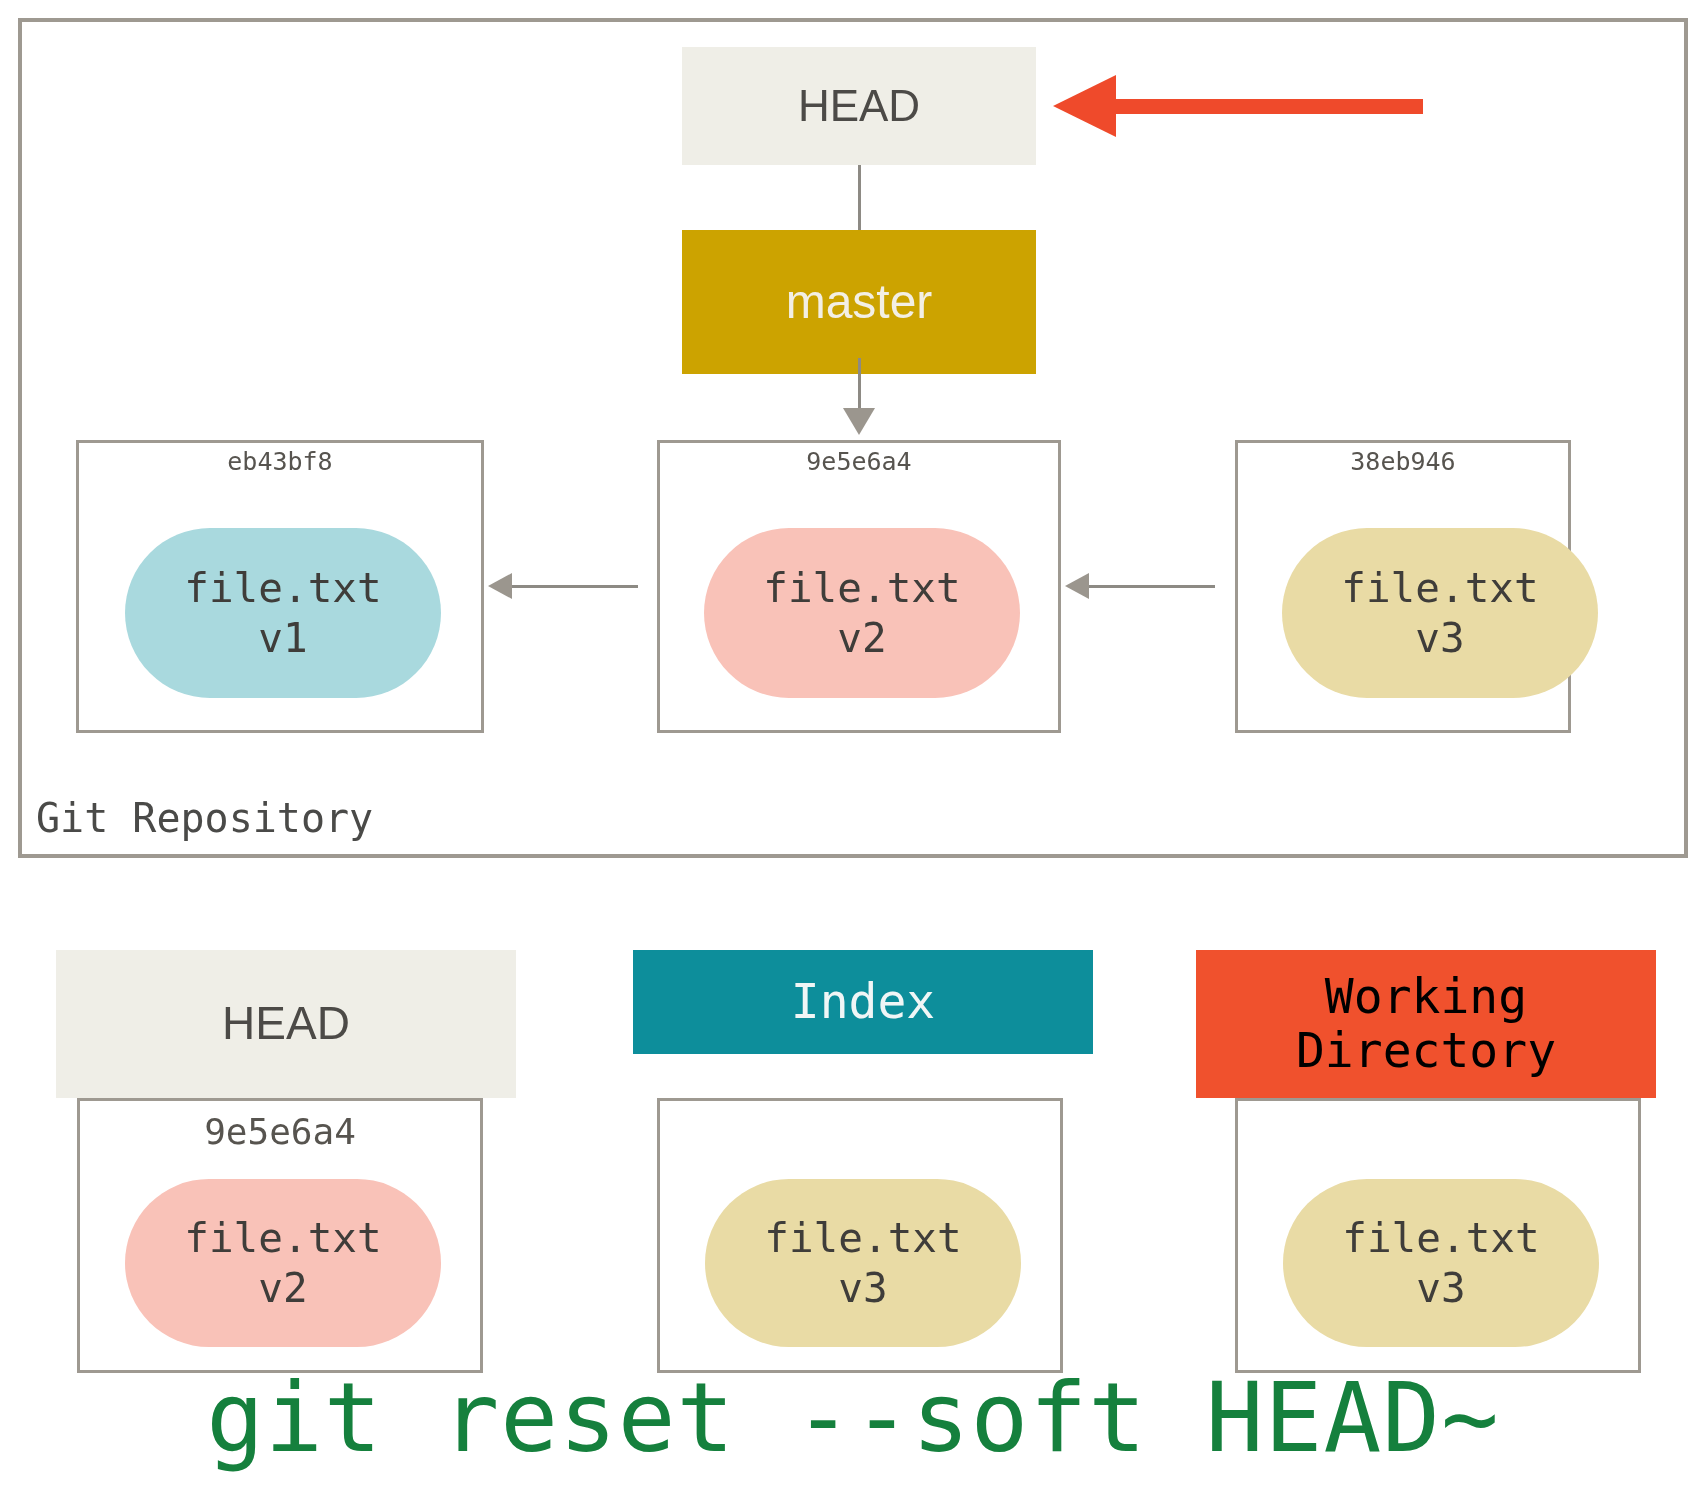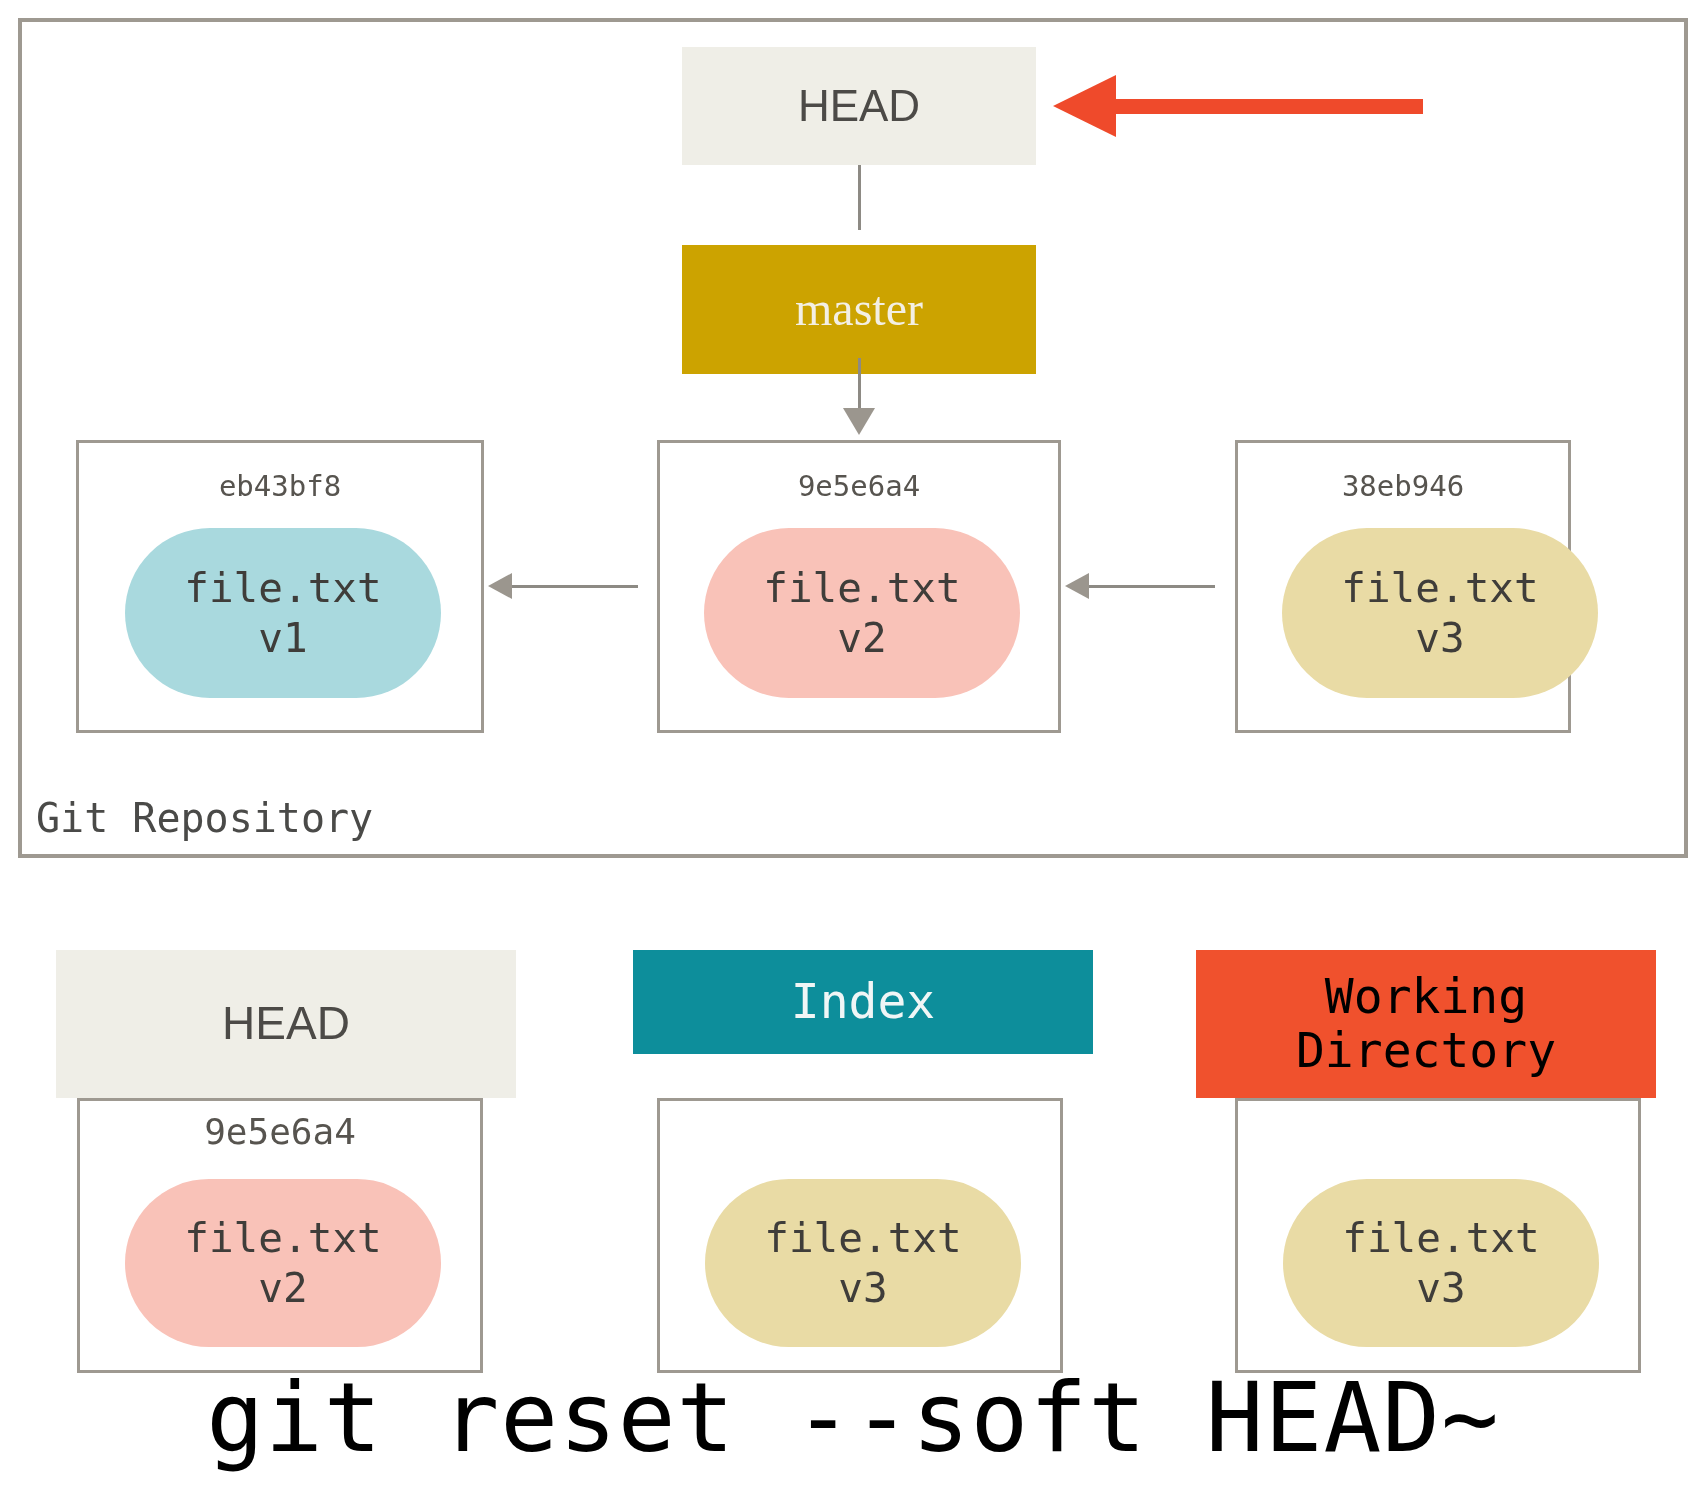--- a/index.html
+++ b/index.html
@@ -36,24 +36,24 @@
     text-align: center;
     line-height: 1.05;
   }
   .commit-box {
     position: absolute;
     border: 3px solid #9e9991;
     background: #ffffff;
   }
   .hash {
     position: absolute;
-    left: 0; right: 0; top: 26px;
-    text-align: center;
-    font-family: "DejaVu Sans Mono", monospace;
-    font-size: 29px;
+    left: 0; right: 0; top: 4px;
+    text-align: center;
+    font-family: "DejaVu Sans Mono", monospace;
+    font-size: 25px;
     color: #57544f;
   }
   .blob {
     position: absolute;
     display: flex; align-items: center; justify-content: center;
     text-align: center;
     border-radius: 86px;
     font-family: "DejaVu Sans Mono", monospace;
     font-size: 41px;
     color: #3f3d3a;
@@ -107,21 +107,21 @@
     background: #ffffff;
   }
 
   .caption {
     position: absolute;
     left: 0; right: 0;
     top: 1362px;
     text-align: center;
     font-family: "DejaVu Sans Mono", monospace;
     font-size: 96px;
-    color: #000000;
+    color: #15803d;
     letter-spacing: 1px;
     white-space: nowrap;
   }
 </style>
 </head>
 <body>
 
 <div class="stage">
 
   <div class="repo-frame"></div>
@@ -130,22 +130,22 @@
   <div class="tag-box" style="left:682px; top:47px; width:354px; height:118px; background:#efeee7;
               font-family:'Liberation Sans', sans-serif; font-size:44px; color:#4c4a47;">
     <span>HEAD</span>
   </div>
 
   <div class="red-arrow-shaft" style="left:1100px; top:99px; width:323px;"></div>
   <div class="red-arrow-head" style="left:1053px; top:75px;"></div>
 
   <div class="vline" style="left:858px; top:165px; height:65px;"></div>
 
-  <div class="tag-box" style="left:682px; top:230px; width:354px; height:129px; background:#cca300;
-              font-family:Liberation Serif, serif; font-size:48px; color:#f3efe4;margin-top:15px;">
+  <div class="tag-box" style="left:682px; top:230px; width:354px; height:144px; background:#cca300;
+              font-family:Liberation Sans, sans-serif; font-size:48px; color:#f3efe4;">
     <span>master</span>
   </div>
 
   <div class="vline" style="left:858px; top:358px; height:52px;"></div>
   <div class="arrow-down-head" style="left:843px; top:408px;"></div>
 
   <div class="commit-box" style="left:76px; top:440px; width:408px; height:293px;">
     <div class="hash">eb43bf8</div>
     <div class="blob" style="left:46px; top:85px; width:316px; height:170px; background:#a9d9de;">file.txt
 v1</div>

